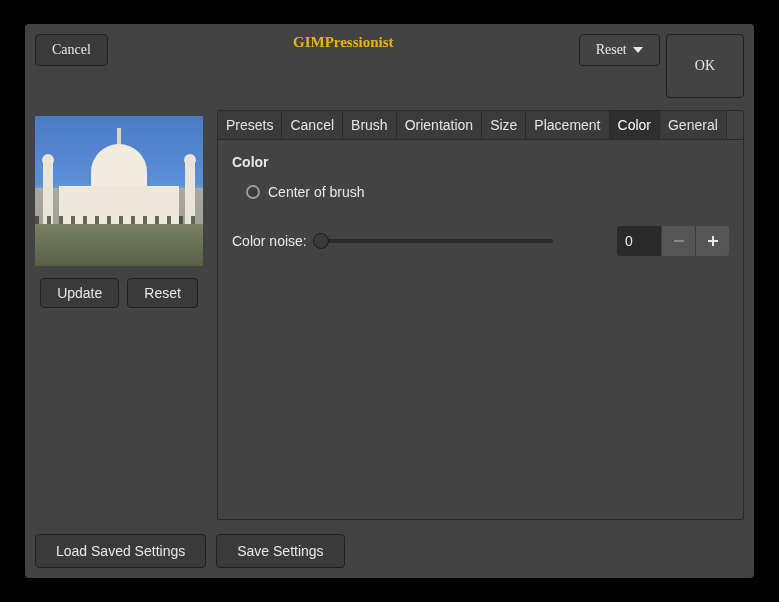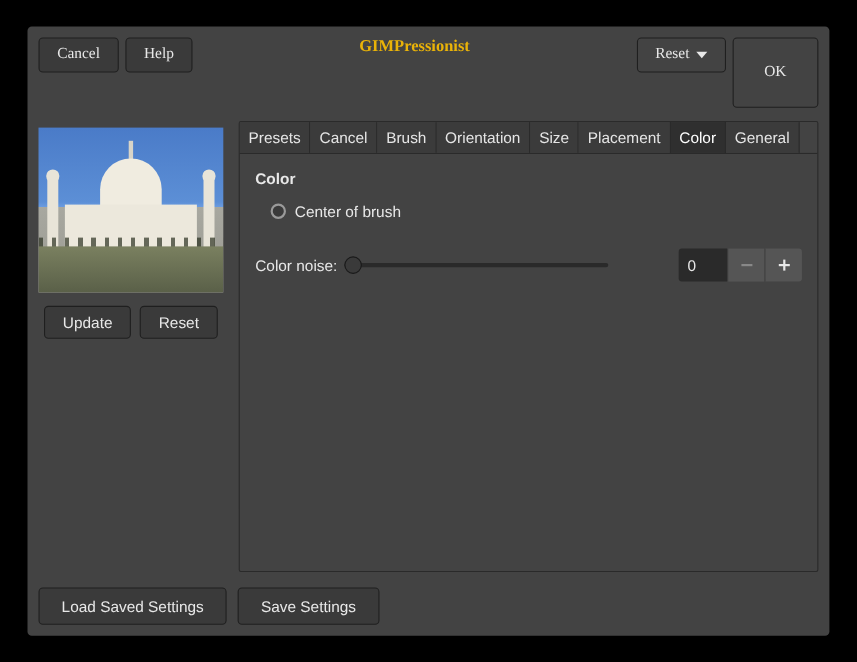--- a/index.html
+++ b/index.html
@@ -226,21 +226,20 @@
     }
     .footer .btn { padding: 8px 20px; }
   </style>
 </head>
 <body>
 
 <div class="dialog">
 
   <div class="titlebar">
     <button class="btn">Cancel</button>
-    <button class="btn">Help</button>
     <div class="title">GIMPressionist</div>
     <button class="btn btn-outlined reset-btn">
       <span>Reset</span>
       <span class="chevron-down"></span>
     </button>
     <button class="btn btn-outlined btn-ok">OK</button>
   </div>
 
   <div class="content">
 

